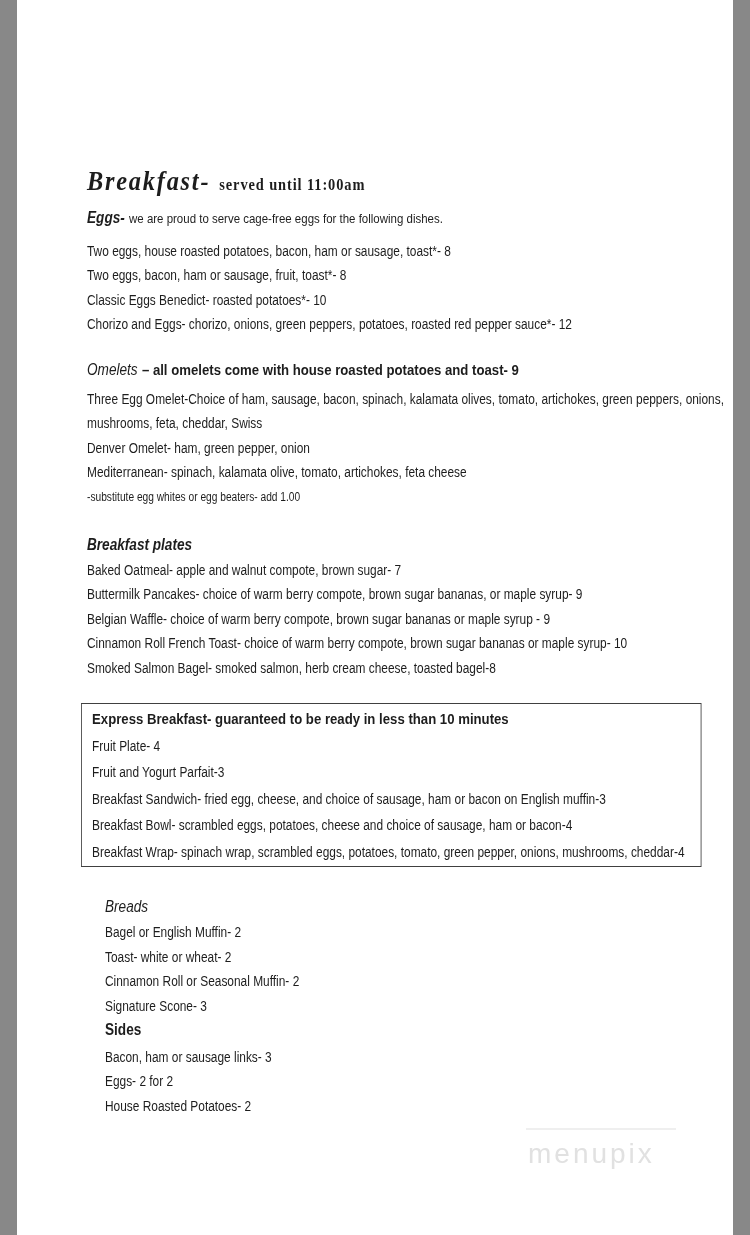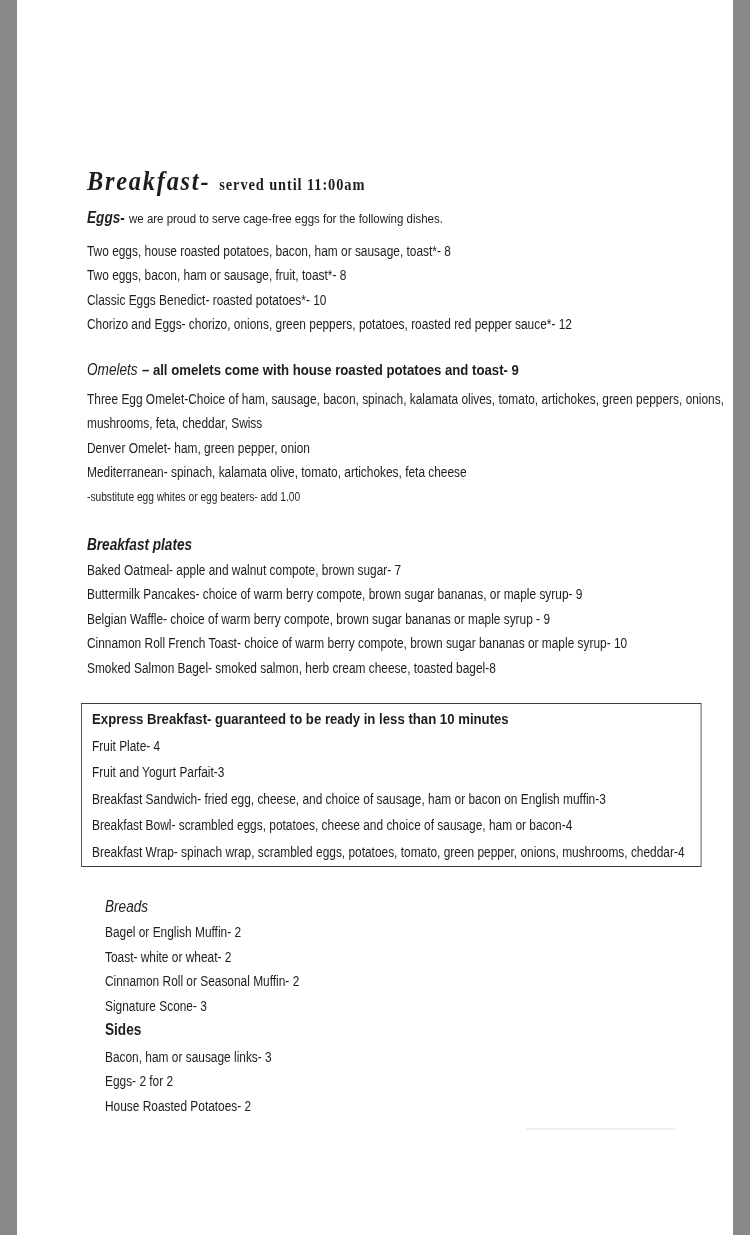--- a/index.html
+++ b/index.html
@@ -149,14 +149,15 @@
   <div class="sec cond" id="sec-sides">
     <p class="sec-header">
       <span class="hdr-bold">Sides</span>
     </p>
     <p class="item">Bacon, ham or sausage links- 3</p>
     <p class="item">Eggs- 2 for 2</p>
     <p class="item">House Roasted Potatoes- 2</p>
   </div>
 
   <div class="watermark-line"></div>
+  <div class="watermark">menupix</div>
 
 </div>
 
 </body></html>

